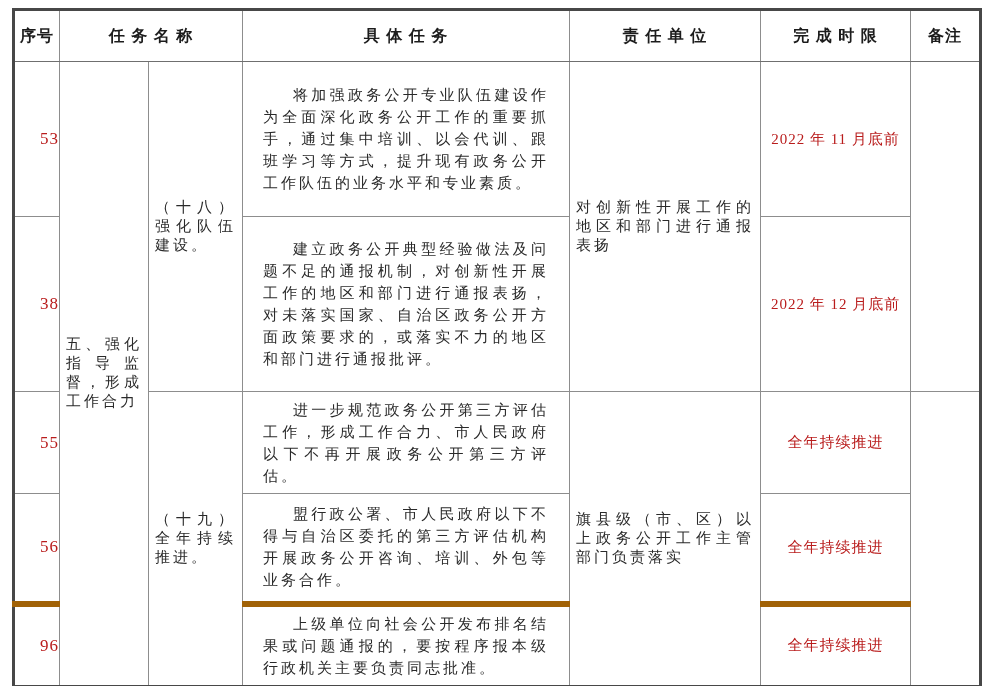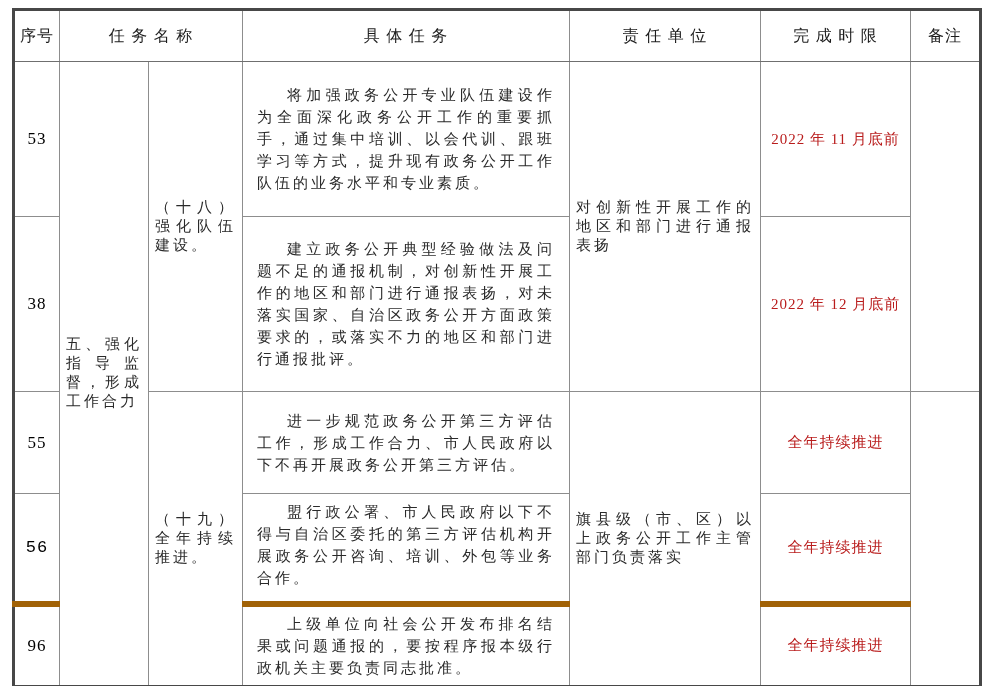--- a/index.html
+++ b/index.html
@@ -17,37 +17,37 @@
     background:#fff;
   }
   td,th{
     border:1px solid #8d8d8d;
     padding:0;
     vertical-align:middle;
     overflow:hidden;
   }
   th{
     font-family:"Liberation Sans","DejaVu Sans",sans-serif;
-    font-weight:normal;
+    font-weight:bold;
     font-size:16px;
     color:#1c1c1c;
     height:50px;
     text-align:center;
     border-bottom:1px solid #6f6f6f;
     letter-spacing:1px;
     white-space:nowrap;
   }
   td.seq{
-    text-align:center;
+    text-align:right;
     font-size:17px;
-    color:#000000;
+    color:#b91c1c;
     letter-spacing:1px;
   }
   td.task-cell{
-    padding:6px 14px;
+    padding:6px 20px;
   }
   td.task-cell p{
     margin:0;
     font-size:15px;
     line-height:22px;
     letter-spacing:3px;
     text-align:justify;
     text-indent:2em;
   }
   td.name-cell, td.unit-cell{
@@ -63,21 +63,21 @@
   td.deadline{
     text-align:center;
     font-size:15px;
     letter-spacing:1px;
     white-space:nowrap;
     color:#b91c1c;
   }
   
   tr.r54 td{border-top:1px dashed #b8b8b8;}
   tr.r55 td{border-top:1px solid #8a8a8a;}
-  tr.r56 td{border-top:1px dashed #b8b8b8;font-family:Liberation Mono, monospace;}
+  tr.r56 td{border-top:1px dashed #b8b8b8;}
   tr.r57 td{border-top:6px solid #a16207;}
 </style>
 </head>
 <body>
 
 <table class="doc-table">
   <colgroup>
     <col style="width:46px">
     <col style="width:89px">
     <col style="width:94px">

